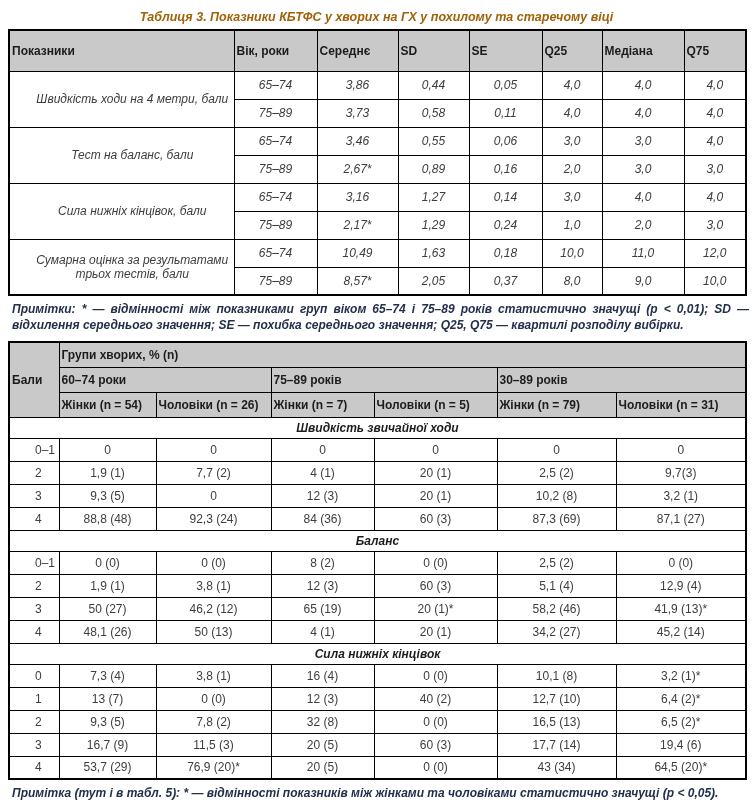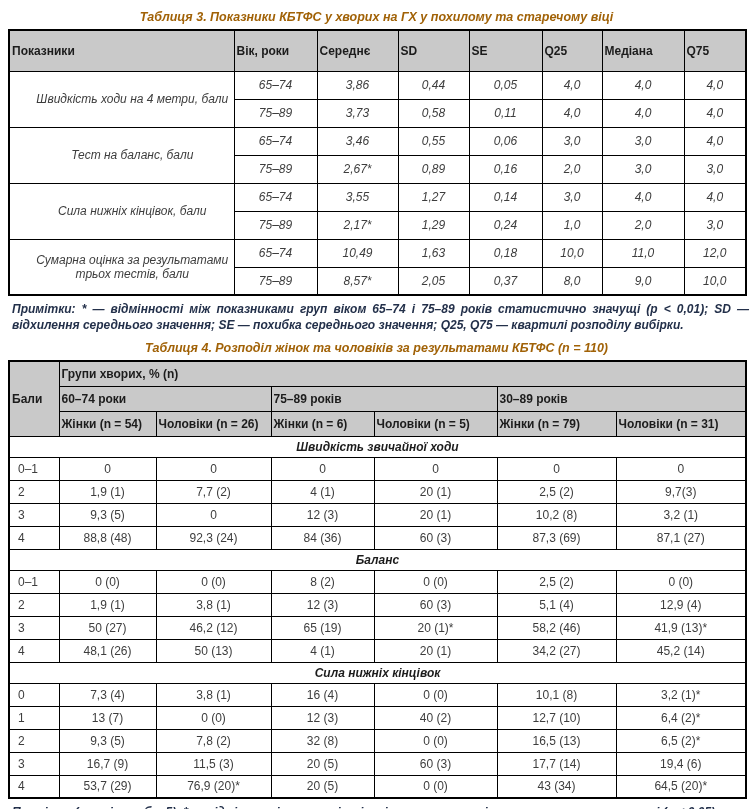--- a/index.html
+++ b/index.html
@@ -42,21 +42,21 @@
 
   td {
     font-size: 12px;
     text-align: center;
     padding: 2px 3px;
     height: 23px;
     color: #3d3d3d;
   }
   #table3 td { height: 28px; font-style: italic; }
   td.ind  { text-align: center; padding-left: 24px; }
-  td.score{ text-align: left; padding-left: 8px; }
+  td.score{ text-align: left; padding-left: 25px; }
   td.section {
     font-weight: bold;
     font-style: italic;
     color: #1c1c1c;
     height: 21px;
     margin-top: 14px;
   }
 
   .note {
     font-weight: bold;
@@ -134,21 +134,21 @@
           <td>2,67*</td>
           <td>0,89</td>
           <td>0,16</td>
           <td>2,0</td>
           <td>3,0</td>
           <td>3,0</td>
         </tr>
         <tr>
           <td class="ind" rowspan="2">Сила нижніх кінцівок, бали</td>
           <td>65–74</td>
-          <td>3,55</td>
+          <td>3,16</td>
           <td>1,27</td>
           <td>0,14</td>
           <td>3,0</td>
           <td>4,0</td>
           <td>4,0</td>
         </tr>
         <tr>
           <td>75–89</td>
           <td>2,17*</td>
           <td>1,29</td>
@@ -174,21 +174,20 @@
           <td>0,37</td>
           <td>8,0</td>
           <td>9,0</td>
           <td>10,0</td>
         </tr>
       </tbody>
   </table>
 
   <div class="note">Примітки: * — відмінності між показниками груп віком 65–74 і 75–89 років статистично значущі (p &lt; 0,01); SD — відхилення середнього значення; SE — похибка середнього значення; Q25, Q75 — квартилі розподілу вибірки.</div>
 
-  <div class="tbl-title">Таблиця 4. Розподіл жінок та чоловіків за результатами КБТФС (n = 110)</div>
 
   <table id="table4">
     <colgroup>
       <col style="width:50px">
         <col style="width:97px">
         <col style="width:115px">
         <col style="width:103px">
       <col style="width:123px">
         <col style="width:119px">
         <col style="width:130px">
@@ -199,21 +198,21 @@
         <th colspan="6">Групи хворих, % (n)</th>
       </tr>
       <tr>
         <th colspan="2">60–74 роки</th>
         <th colspan="2">75–89 років</th>
         <th colspan="2">30–89 років</th>
       </tr>
       <tr>
         <th>Жінки (n = 54)</th>
         <th>Чоловіки (n = 26)</th>
-        <th>Жінки (n = 6)</th>
+        <th>Жінки (n = 7)</th>
         <th>Чоловіки (n = 5)</th>
         <th>Жінки (n = 79)</th>
         <th>Чоловіки (n = 31)</th>
       </tr>
     </thead>
     <tbody>
         <tr>
           <td class="section" colspan="7">Швидкість звичайної ходи</td>
         </tr>
         <tr>

